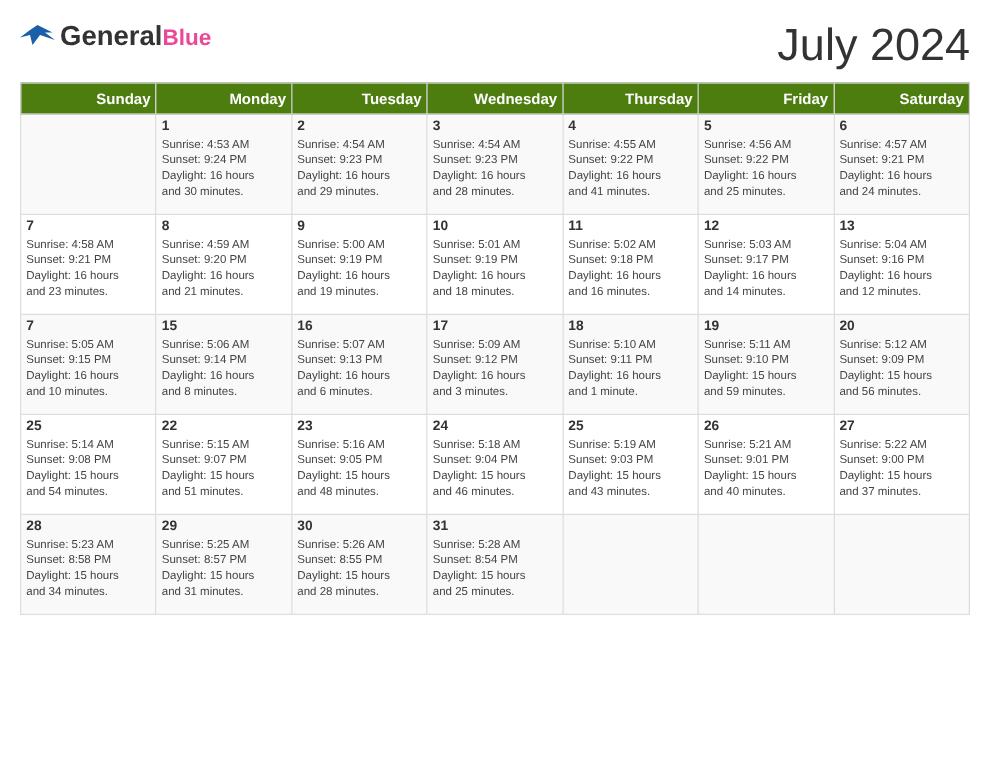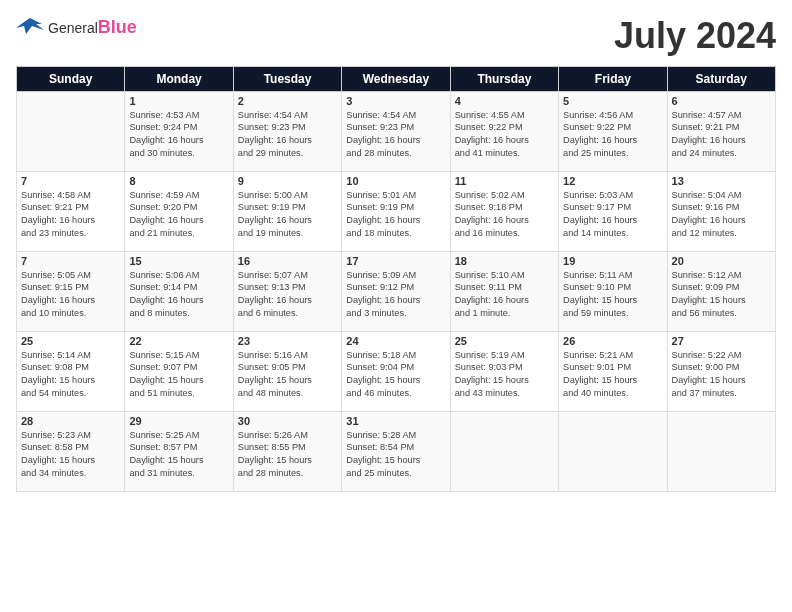--- a/index.html
+++ b/index.html
@@ -27,40 +27,40 @@
     }
     .logo-bird {
       width: 28px;
       height: 22px;
     }
     .title-block {
       text-align: right;
     }
     .month-title {
       font-size: 36px;
-      font-weight: bold;
+      font-weight: normal;
       color: #333;
       line-height: 1.1;
     }
     .location-title {
       font-size: 16px;
       color: #555;
     }
     table {
       width: 100%;
       border-collapse: collapse;
       table-layout: fixed;
     }
     thead tr th {
-      background-color: #0f172a;
+      background-color: #4d7c0f;
       color: white;
       font-size: 12px;
       font-weight: bold;
       padding: 5px 4px;
-      text-align: center;
+      text-align: right;
       border: 1px solid #ccc;
     }
     tbody tr td {
       border: 1px solid #ddd;
       vertical-align: top;
       padding: 3px 4px;
       font-size: 9.5px;
       color: #333;
       height: 80px;
     }
@@ -86,21 +86,21 @@
 </head>
 <body>
 
 <div class="container">
   <div class="header-row">
     <div class="logo">
       <svg class="logo-bird" viewBox="0 0 28 22" xmlns="http://www.w3.org/2000/svg">
         <polygon points="14,2 26,8 20,8 28,14 16,10 10,18 8,10 0,12 8,6 14,2" fill="#1a5fa8"></polygon>
       </svg>
       <div>
-        <span style="font-size:14px;font-weight:normal;color:#333;">General</span><span style="font-size:18px;font-weight:bold;color:#ec4899;">Blue</span>
+        <span style="font-size:22px;font-weight:bold;color:#333;">General</span><span style="font-size:18px;font-weight:bold;color:#ec4899;">Blue</span>
       </div>
     </div>
     <div class="title-block">
       <div class="month-title">July 2024</div>
     </div>
   </div>
 
   <table>
     <thead>
       <tr>

